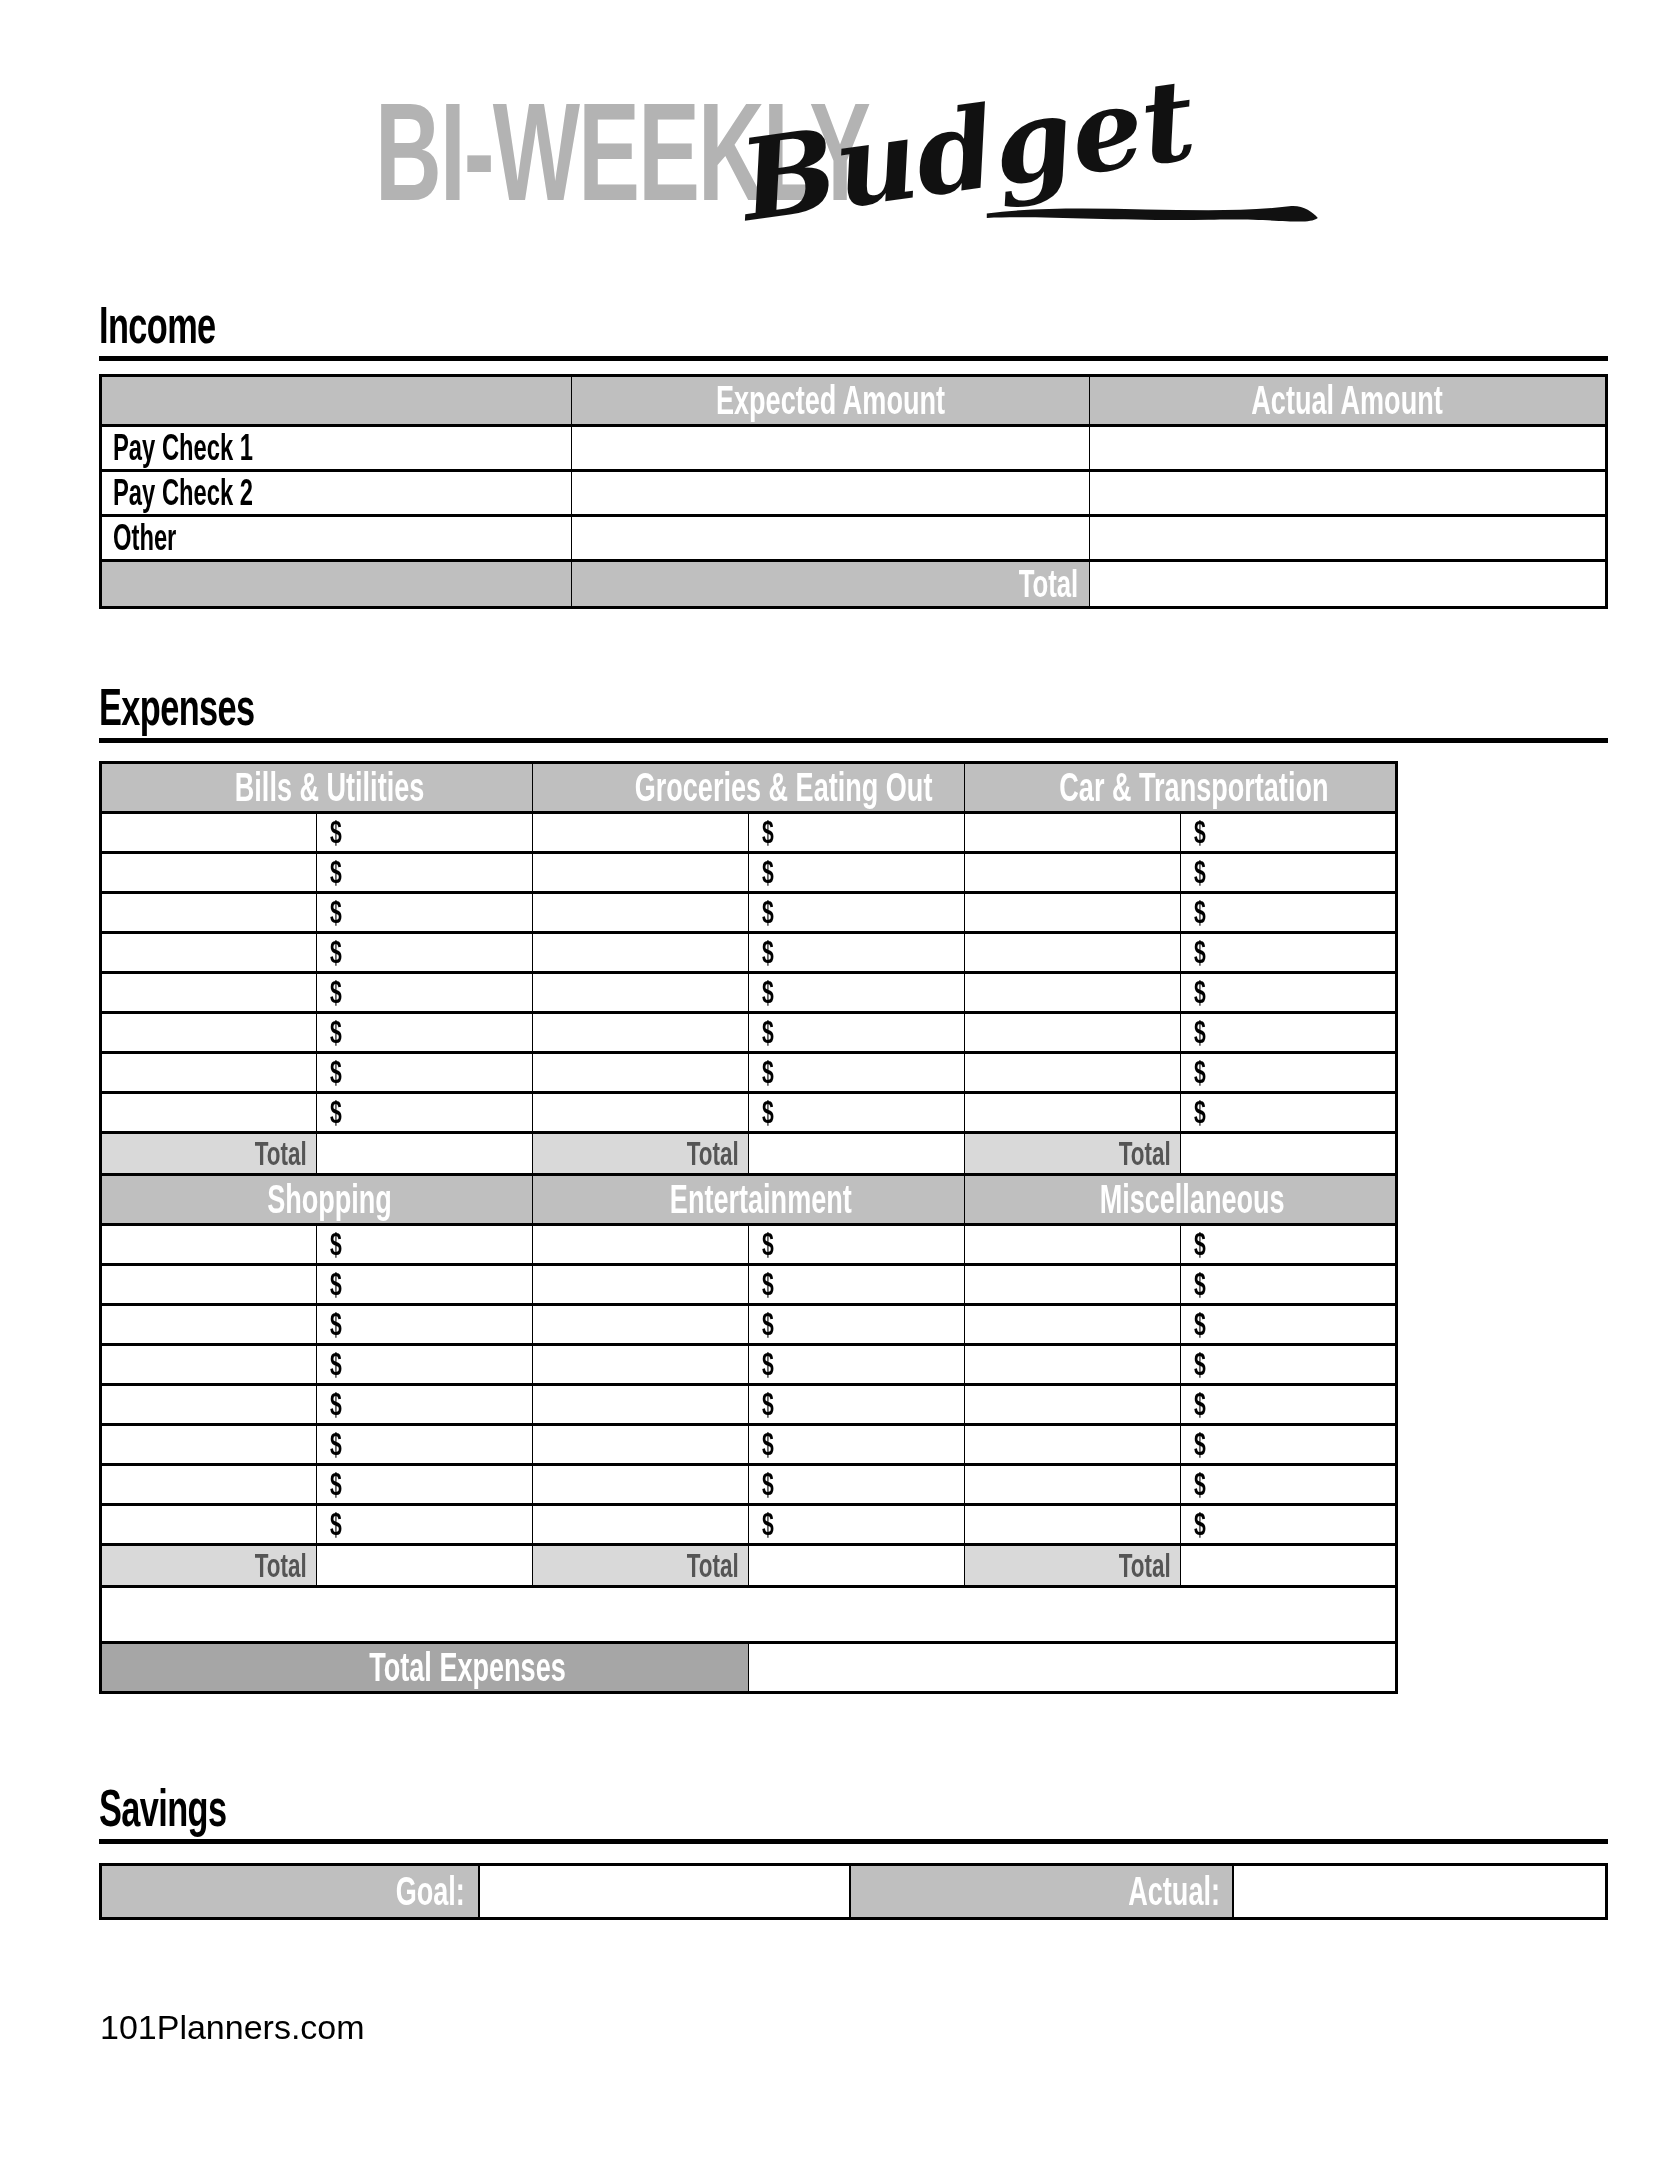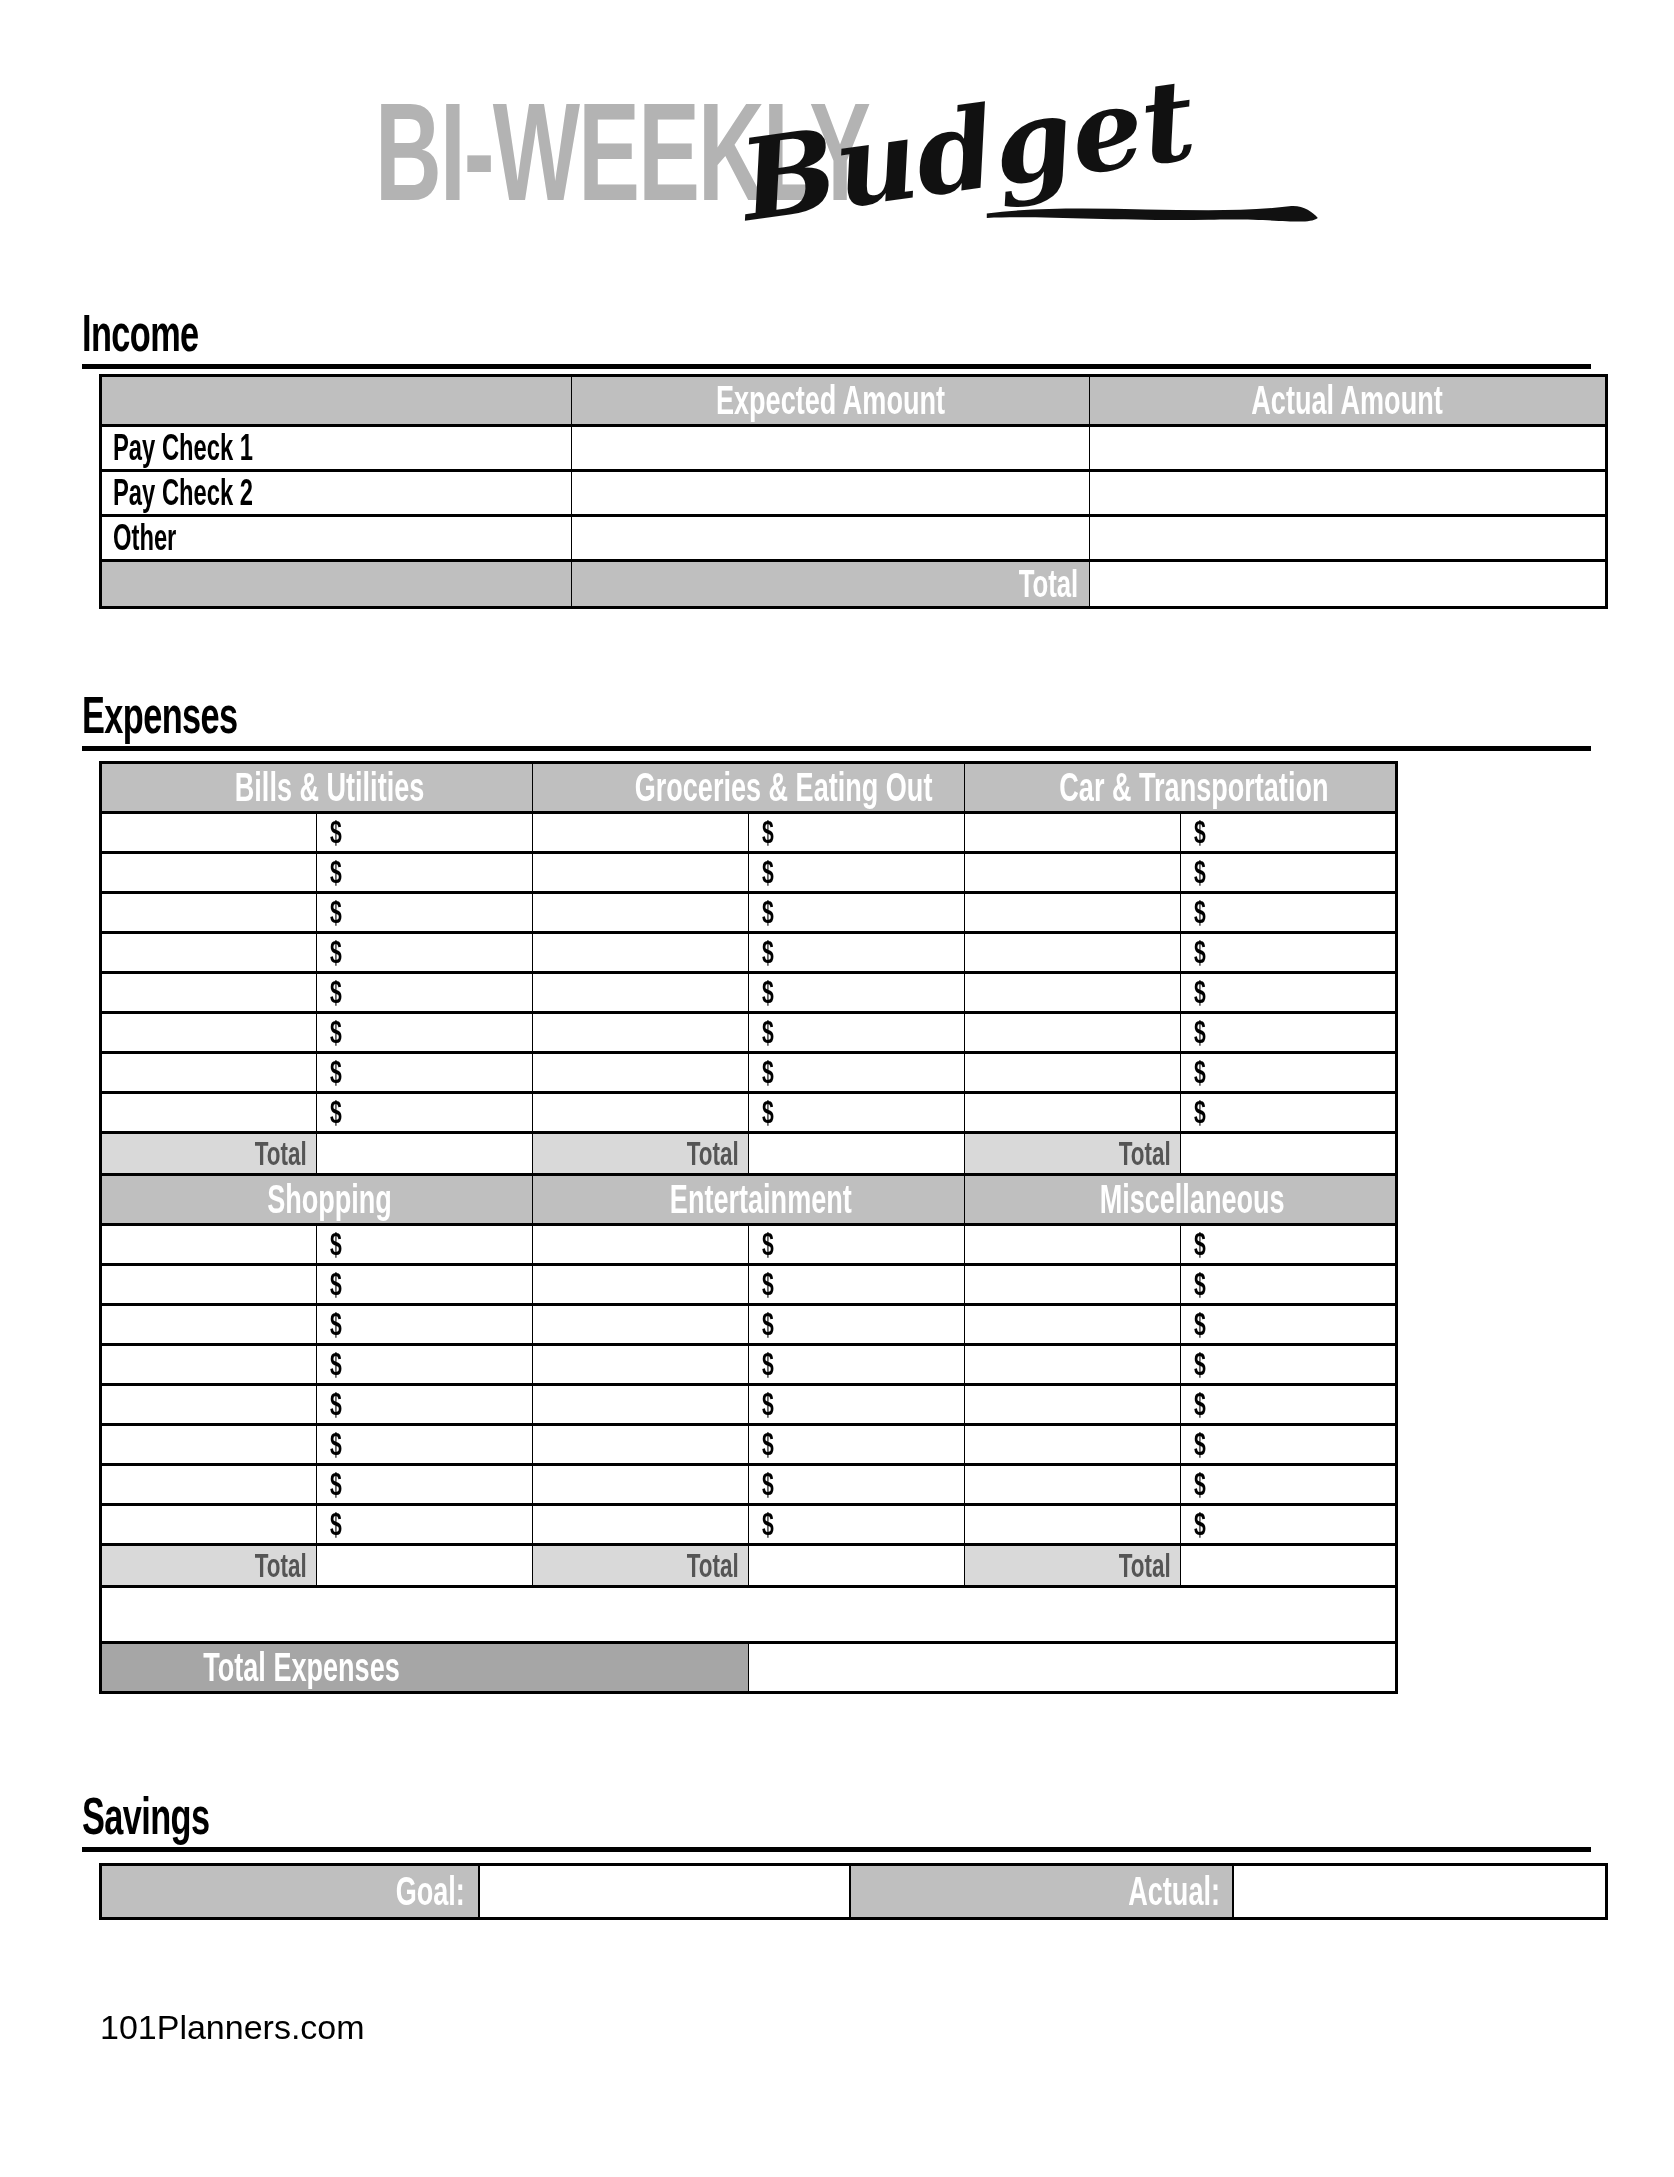--- a/index.html
+++ b/index.html
@@ -32,21 +32,21 @@
     position: absolute; left: 742px; top: 115px;
     font-family: "DejaVu Serif", serif; font-style: italic; font-weight: bold;
     font-size: 112px; line-height: 134px; color: #111;
     transform: rotate(-8deg); transform-origin: 0 50%;
     white-space: nowrap;
   }
   .title-swash { position: absolute; left: 985px; top: 190px; }
   .title-swash path { fill: #111; }
 
   
-  .sec-heading { position: absolute; left: 82px; width: 1509px; margin-top: 8px; }
+  .sec-heading { position: absolute; left: 99px; width: 1509px; }
   .sec-heading .txt { font-size: 52px; line-height: 52px; font-weight: bold; letter-spacing: -0.9px; }
   .sec-heading .rule { height: 5.4px; background: #000; margin-top: 4.5px; }
 
   
   table { border-collapse: collapse; table-layout: fixed; position: absolute; border-radius: 31px; }
   td { padding: 0; vertical-align: middle; overflow: hidden; }
 
   
   .income-table { left: 99px; top: 374px; width: 1509px; border: 3.6px solid #000; }
   .income-table td { border: 1.8px solid #000; border-top-width: 3.6px; border-bottom-width: 3.6px; }
@@ -60,21 +60,21 @@
   
   .expenses-table { left: 99px; top: 761px; width: 1299px; border: 3.6px solid #000; }
   .expenses-table td { border: 1.8px solid #000; border-top-width: 3.6px; border-bottom-width: 3.6px; }
   .cat-row td { height: 47px; background: var(--header_gray, #bfbfbf); text-align: center; color: #fff; font-size: 41px; padding-left: 25px; }
   .exp-row td { height: 37px; }
   .exp-row .amt { padding-left: 12.5px; font-size: 32px; }
   .total-row td { height: 37px; }
   .total-row .tcell { background: var(--light_gray, #d9d9d9); text-align: right; padding-right: 9px; color: var(--total_text, #555555); font-size: 34px; }
   .spacer-row td { height: 56px; background: #fff; }
   .grand-row td { height: 48px; }
-  .grand-row .grand-label { background: var(--dark_gray, #a6a6a6); text-align: left; color: #fff; font-size: 41px; padding-right: 17px; }
+  .grand-row .grand-label { background: var(--dark_gray, #a6a6a6); text-align: center; color: #fff; font-size: 41px; padding-right: 17px; }
 
   
   .savings-table { left: 99px; top: 1863px; width: 1509px; border: 3.6px solid #000; }
   .savings-table td { border: 2.7px solid #000; height: 54px; }
   .savings-table .sv-gray { background: var(--header_gray, #bfbfbf); text-align: right; color: #fff; font-size: 41px; padding-right: 12.5px; }
 
   
   .footer { position: absolute; left: 100px; top: 2008px; font-size: 34px; color: #000; }
 </style>
 </head>

